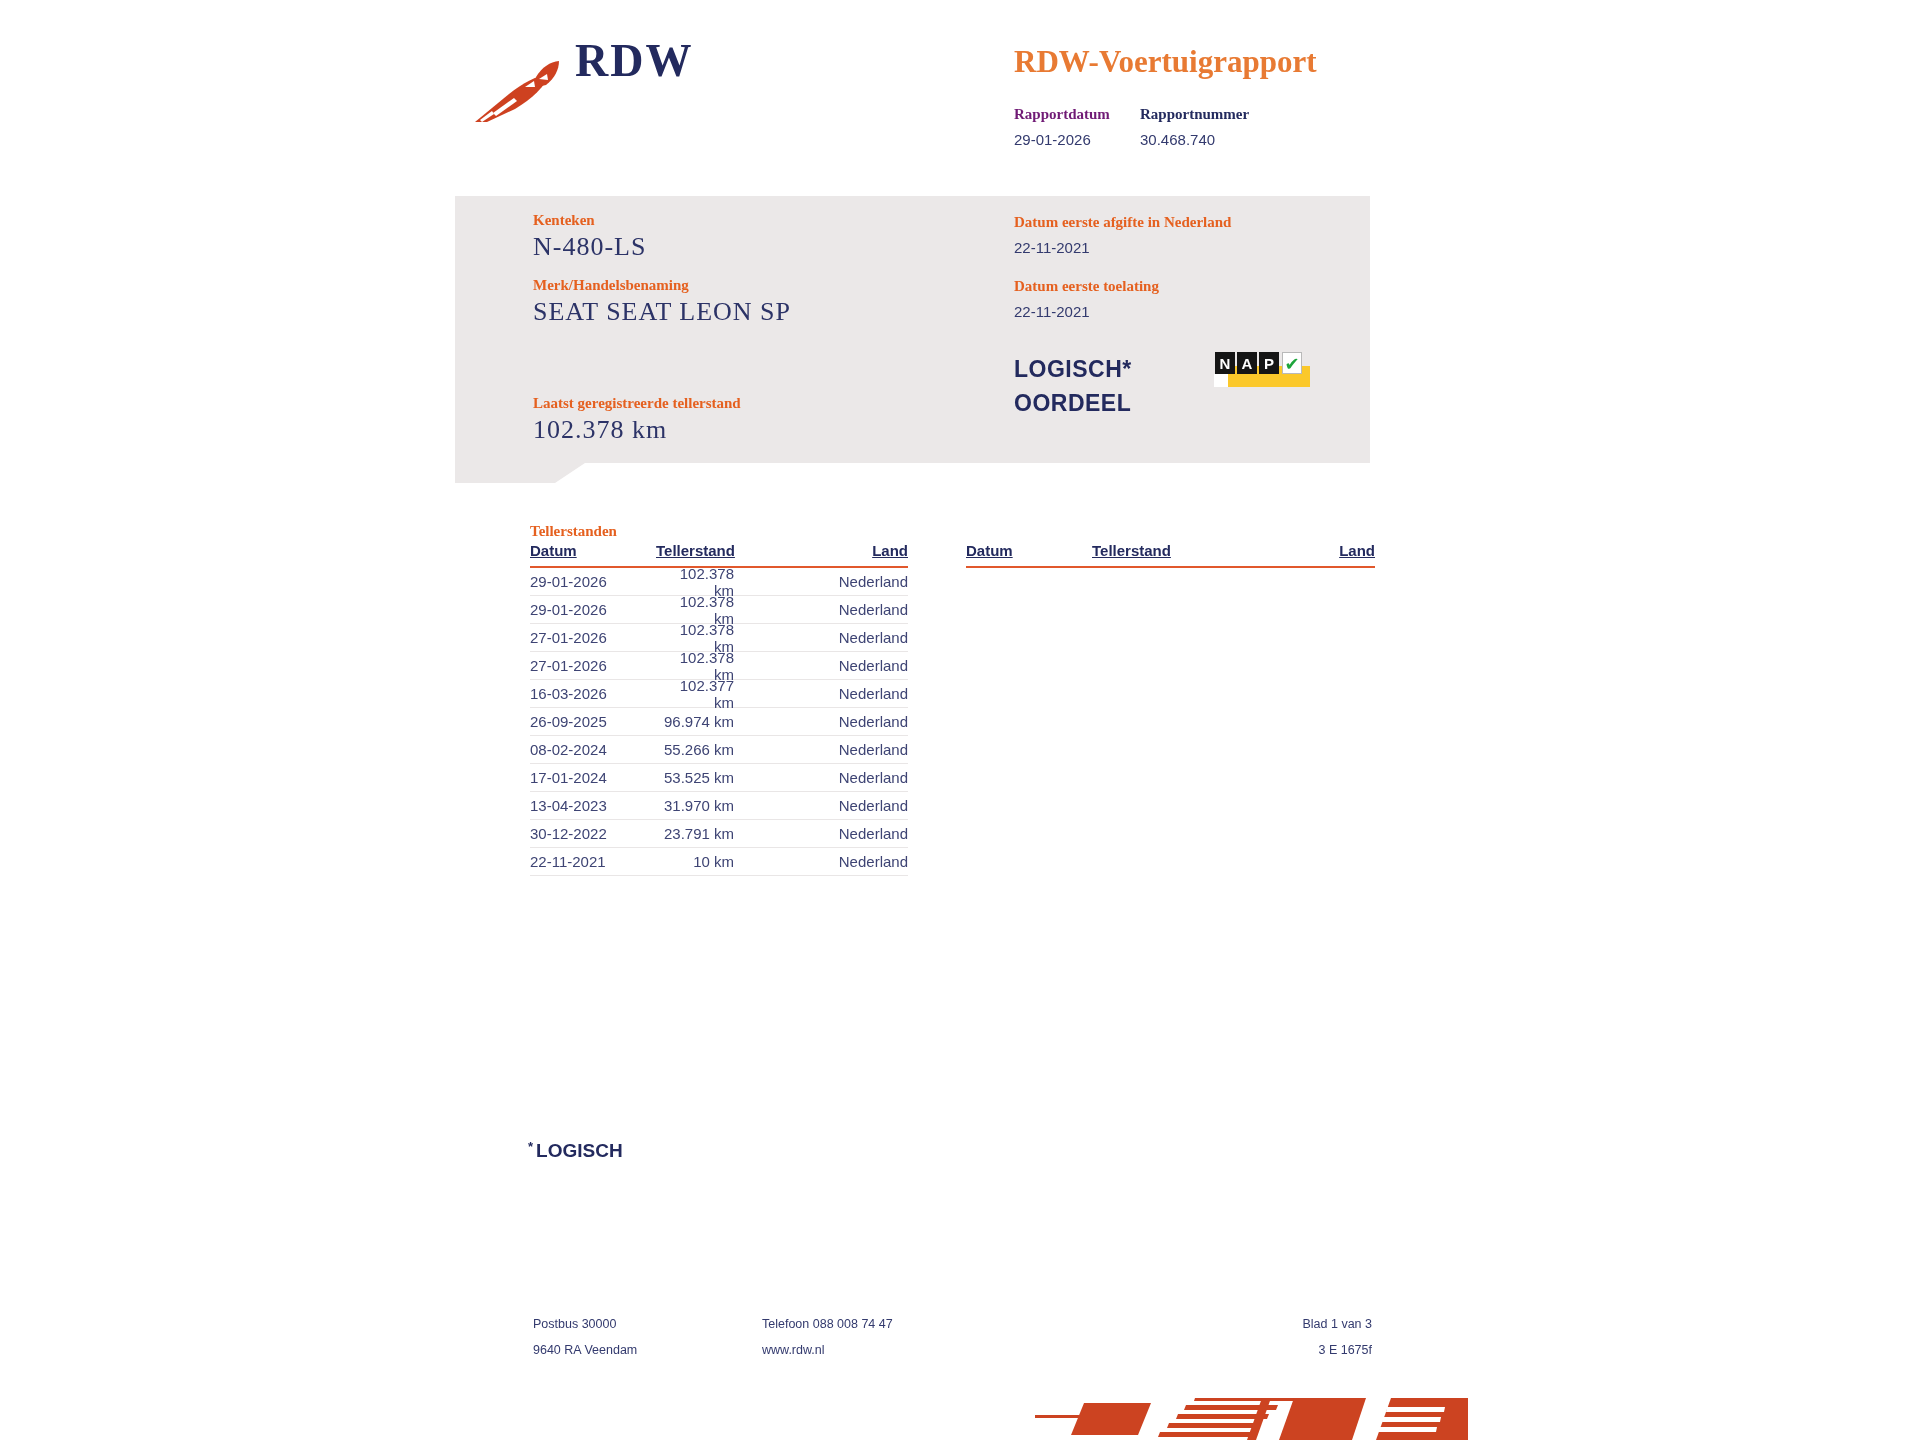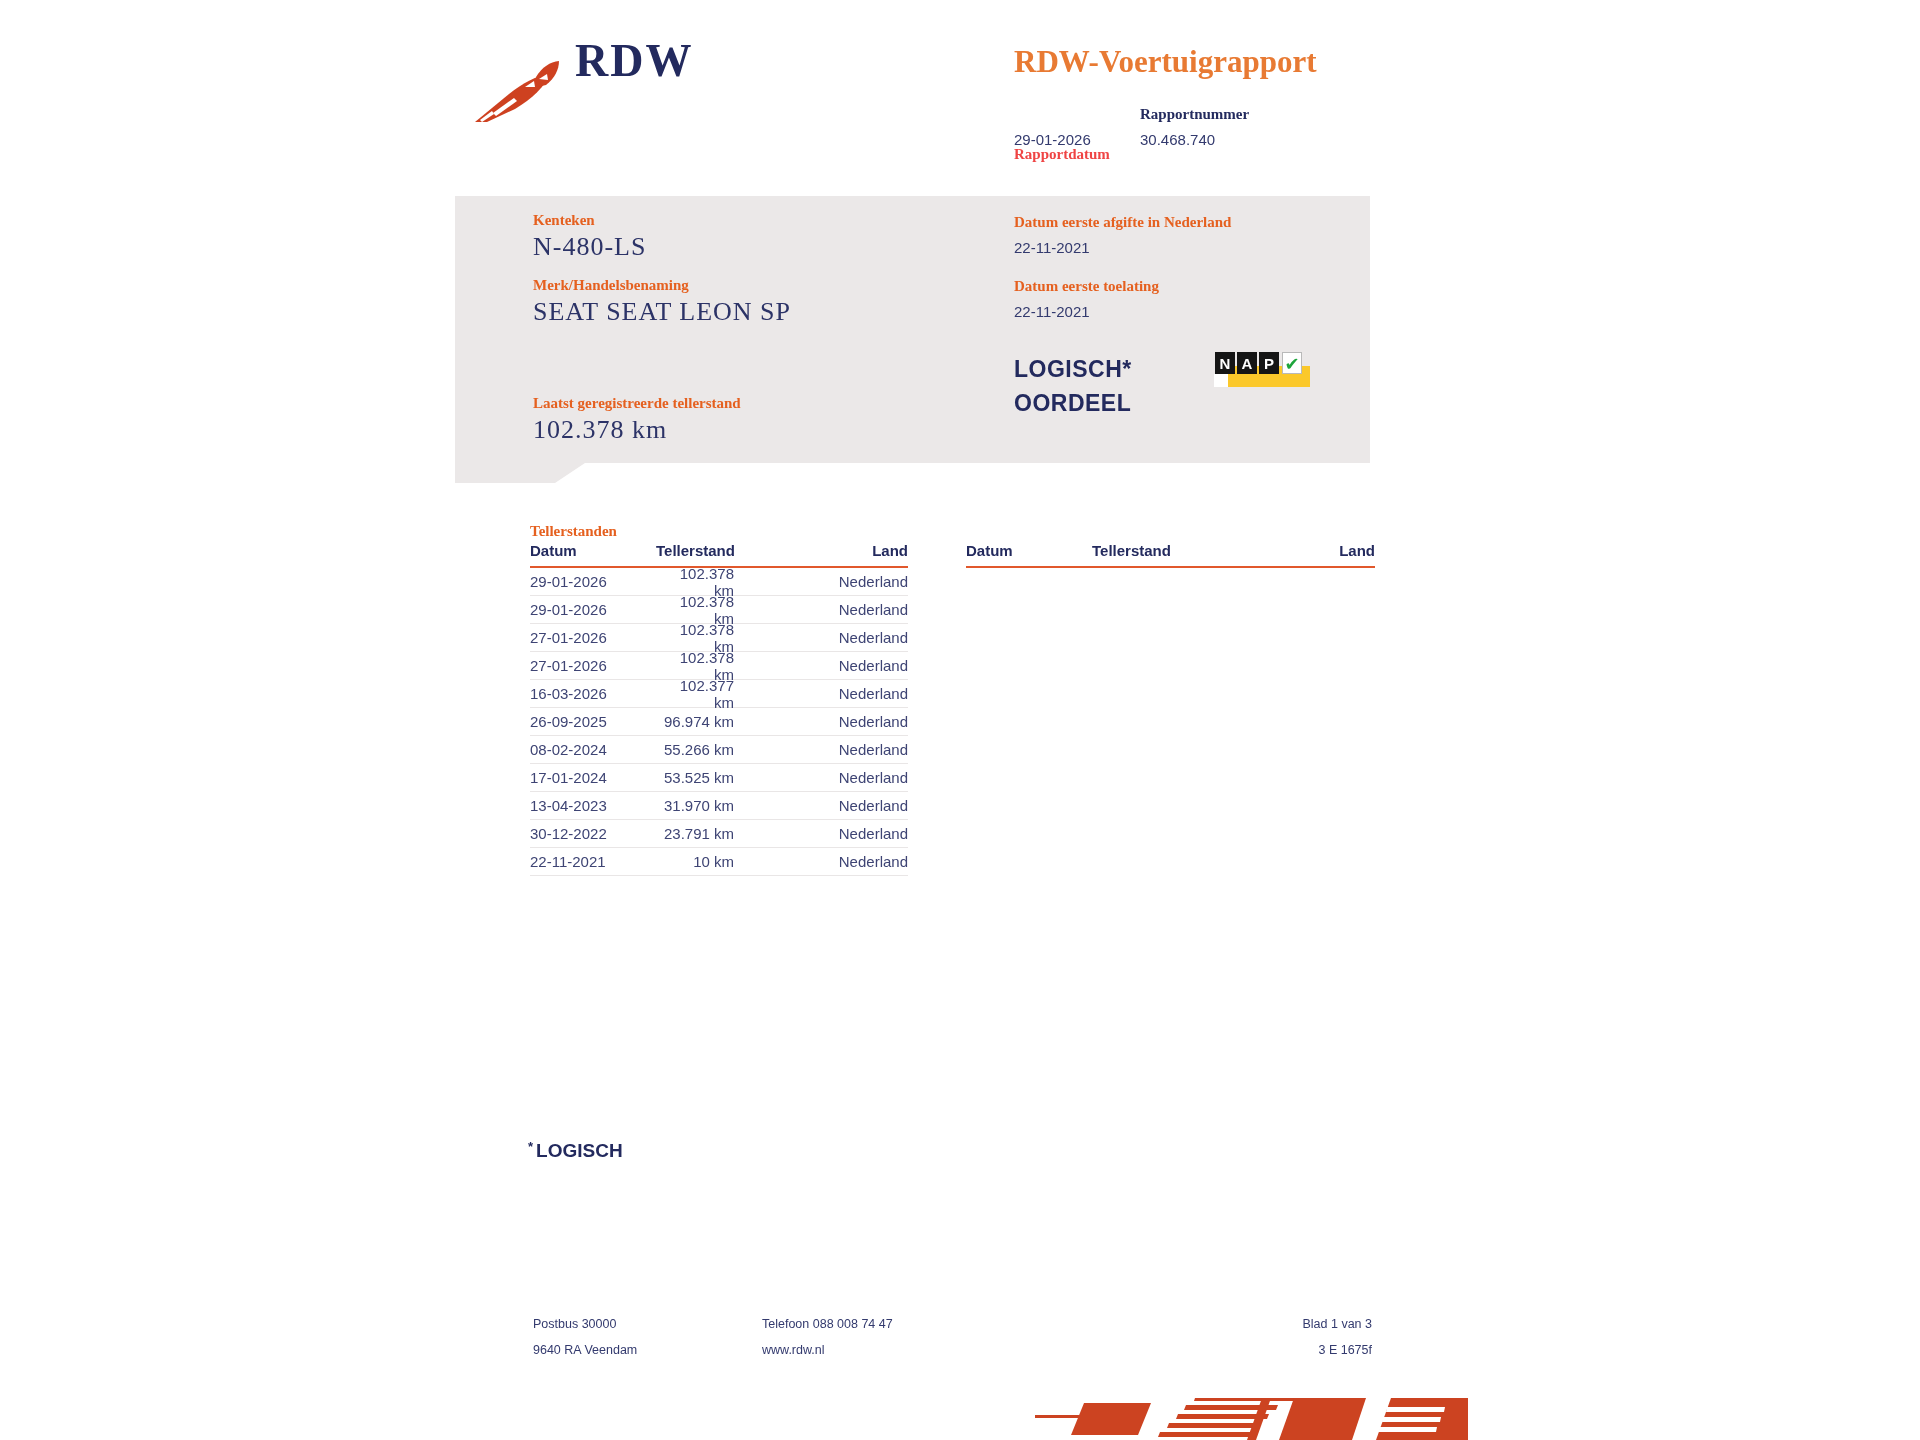--- a/index.html
+++ b/index.html
@@ -51,21 +51,21 @@
   #nap-check { left:69px; top:1px; width:20px; height:22px; background:#ffffff; border:1px solid #b9b9b9;
                box-sizing:border-box; display:flex; align-items:center; justify-content:center;
                font:bold 18px "DejaVu Sans", sans-serif; color:#1ea53c; }
 
   
   #tellerstanden-title { left:530px; top:523px; }
   .otable { position:absolute; top:542px; }
   #table-left  { left:530px; width:378px; }
   #table-right { left:966px; width:409px; }
   .thead { display:flex; align-items:baseline; font:bold 15px "Liberation Sans", sans-serif; color:#232a5e;
-           padding-bottom:7px; border-bottom:2px solid #e1582c; }
+           padding-bottom:7px; border-bottom:2px solid #e1582c;text-decoration:underline; }
   .h-datum { width:126px; } .h-teller { flex:1; } .h-land { text-align:right; }
   .trow { display:flex; align-items:center; height:27px; border-bottom:1px solid #e9e6e6;
           font:15px "Liberation Sans", sans-serif; color:#3e4474; }
   .c-datum  { width:126px; }
   .c-teller { width:78px; text-align:right; }
   .c-land   { flex:1; text-align:right; }
 
   
   #footnote-heading { left:528px; top:1139px; font:bold 19px "Liberation Sans", sans-serif; color:#232a5e; }
   #footnote-heading .ast { font-size:13px; vertical-align:6px; margin-right:3px; }
@@ -92,21 +92,21 @@
     <path fill="#ce4120" d="M2,62 L36,34 C50,23 63,16 78,13 C72,26 59,39 42,49 L14,62 Z"></path>
     <path fill="#ce4120" d="M63,17 C69,7 77,2 86,1 C86,9 82,18 73,25 L64,27 Z"></path>
     <path fill="#ffffff" d="M20,53 L41,38 L44,41 L23,56 Z"></path>
     <path fill="#ffffff" d="M7,60 L19,51 L21,54 L9,62 Z"></path>
     <path fill="#ffffff" d="M52,27 L61,21 L62,27 Z"></path>
     <path fill="#ffffff" d="M66,19 L74,14 L75,20 Z"></path>
   </svg>
   <div id="logo-text" class="abs">RDW</div>
   <div id="doc-title" class="abs">RDW-Voertuigrapport</div>
 
-  <div id="rapportdatum-label" class="abs lbl" style="color:#ef4444;margin-top:40px;">Rapportdatum</div>
+  <div id="rapportdatum-label" class="abs lbl" style="color:#701a75;">Rapportdatum</div>
   <div id="rapportdatum-value" class="abs val">29-01-2026</div>
   <div id="rapportnummer-label" class="abs lbl" style="color:#232a5e;">Rapportnummer</div>
   <div id="rapportnummer-value" class="abs val">30.468.740</div>
 
   <div id="panel" class="abs"></div>
   <div id="panel-tab" class="abs"></div>
 
   <div id="kenteken-label" class="abs lbl">Kenteken</div>
   <div id="kenteken-value" class="abs">N-480-LS</div>
   <div id="merk-label" class="abs lbl">Merk/Handelsbenaming</div>

